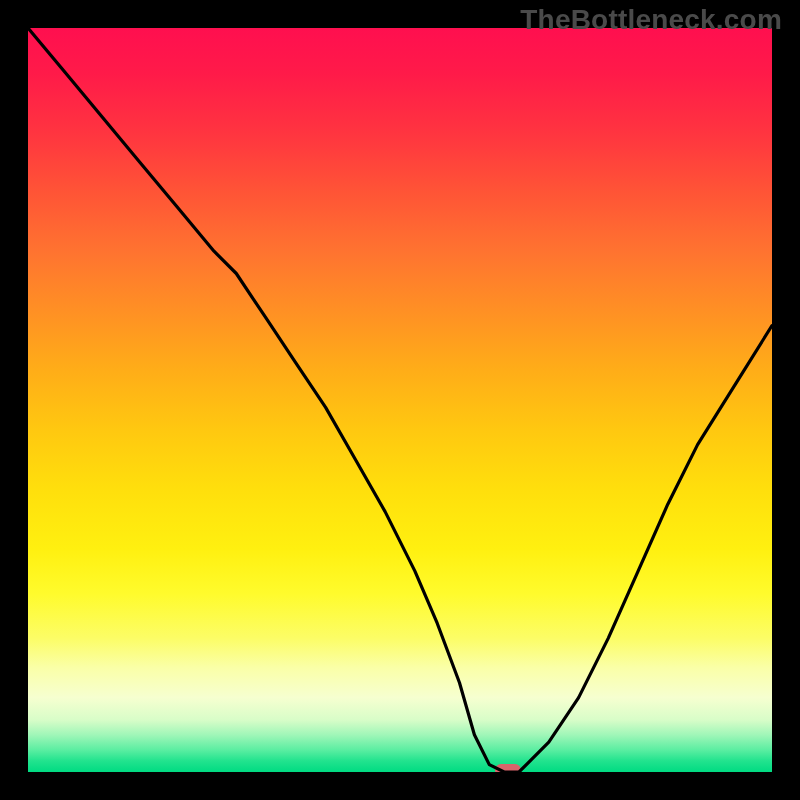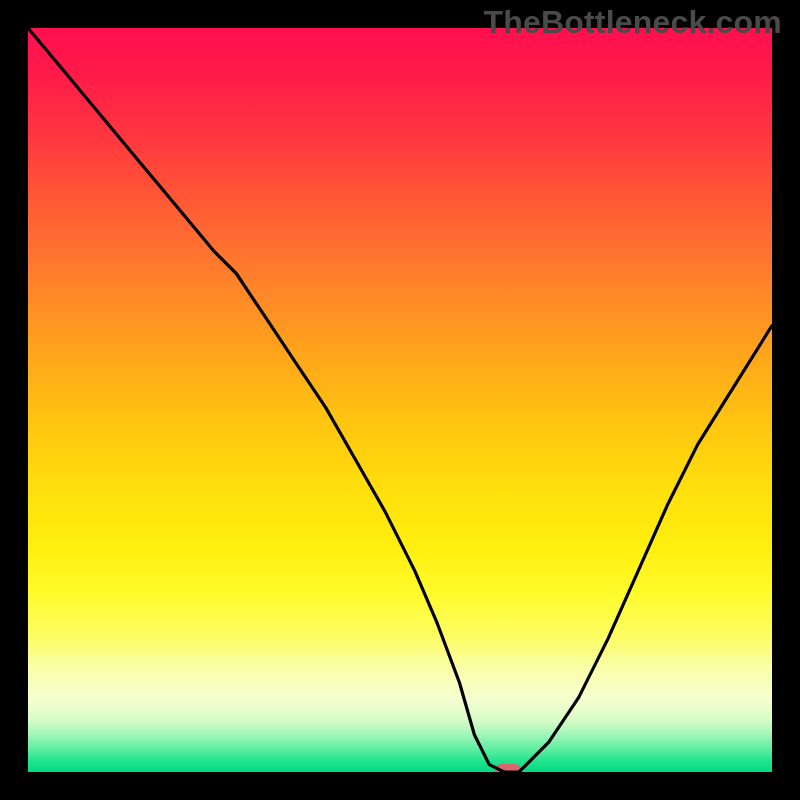--- a/index.html
+++ b/index.html
@@ -15,21 +15,21 @@
     position: relative;
     width: 800px;
     height: 800px;
     background: #000;
   }
   .watermark {
     position: absolute;
     top: 4px;
     right: 18px;
     color: #4a4a4a;
-    font-size: 32px;
+    font-size: 28px;
     font-weight: bold;
     letter-spacing: 0.2px;
     z-index: 10;
   }
   .plot-area {
     position: absolute;
     left: 28px;
     top: 28px;
     width: 744px;
     height: 744px;

